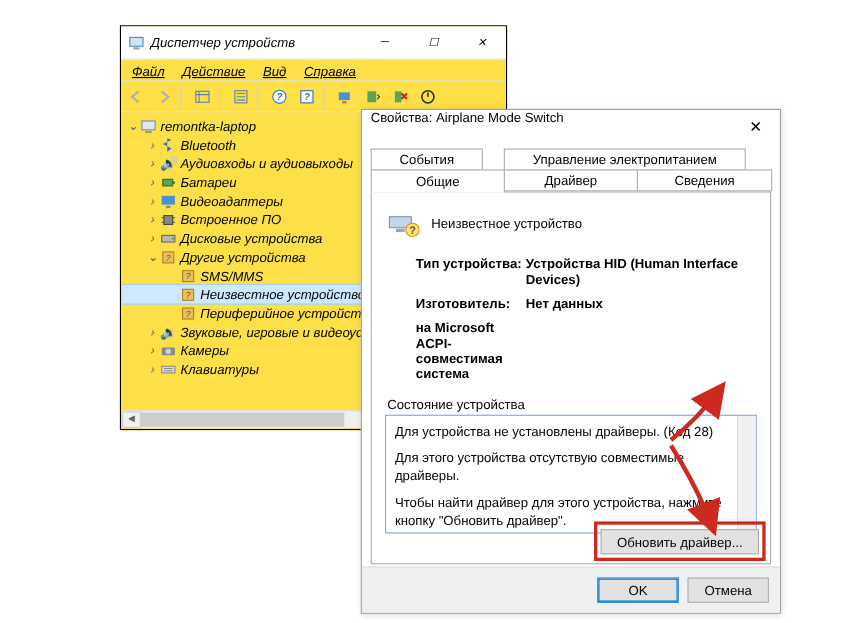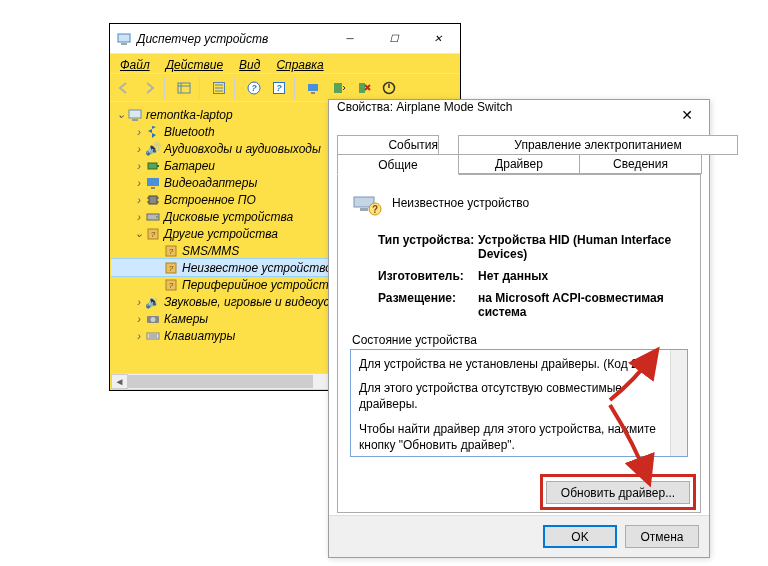--- a/index.html
+++ b/index.html
@@ -138,22 +138,22 @@
   .tab {
     position: absolute;
     height: 20px;
     background: #fff;
     border: 1px solid #acacac;
     border-bottom: 1px solid #acacac;
     display: flex; align-items:center; justify-content:center;
     font-size: 12px;
   }
   .tab.active { border-bottom: 1px solid #fff; z-index: 3; height:21px; }
-  .tab-events { left:0; top:0; width:102px;justify-content:flex-end;}
-  .tab-power  { left:121px; top:0; width:280px;}
+  .tab-events { left:0; top:0; width:102px;}
+  .tab-power  { left:121px; top:0; width:220px;}
   .tab-general{ left:0; top:19px; width:122px;}
   .tab-driver { left:121px; top:19px; width:122px;}
   .tab-details{ left:242px; top:19px; width:123px;}
   .tabpanel {
     position: absolute; left:0; right:0; top:39px; bottom:0;
     border:1px solid #acacac; background:#fff; padding:12px 12px;
   }
   .dev-header{ display:flex; align-items:center; gap:10px; margin-bottom:14px;}
   .dev-ico{ width:32px;height:32px; display:flex;align-items:center;justify-content:center;}
   .prop-grid { display:grid; grid-template-columns: 100px 1fr; row-gap:8px; font-size:12px; margin-left:28px; margin-bottom:14px;font-weight:bold;}
@@ -468,21 +468,20 @@
             </svg>
         </span>
         <span>Неизвестное устройство</span>
       </div>
 
       <div class="prop-grid">
         <div>Тип устройства:</div>
         <div>Устройства HID (Human Interface Devices)</div>
         <div>Изготовитель:</div>
         <div>Нет данных</div>
-        <div>Размещение:</div>
         <div>на Microsoft ACPI-совместимая система</div>
       </div>
 
       <div class="fieldset-label">Состояние устройства</div>
       <div class="status-box">
         <div>Для устройства не установлены драйверы. (Код 28)</div>
         <div style="height:8px"></div>
         <div>Для этого устройства отсутствую совместимые драйверы.</div>
         <div style="height:8px"></div>
         <div>Чтобы найти драйвер для этого устройства, нажмите кнопку "Обновить драйвер".</div>

